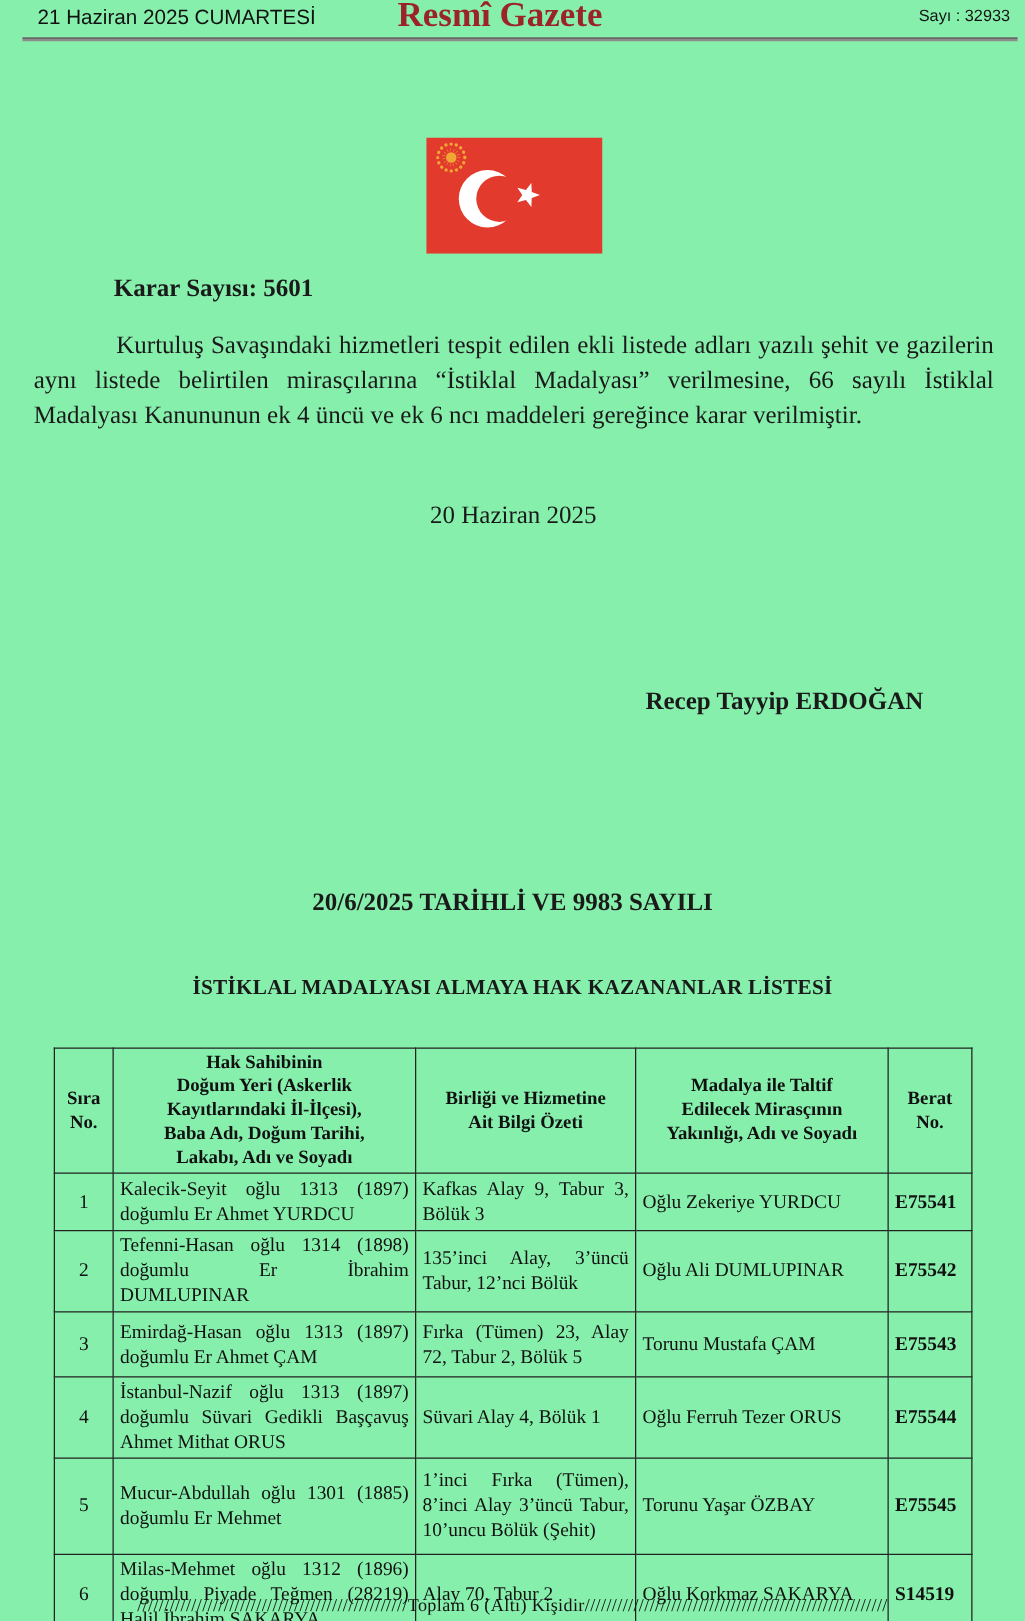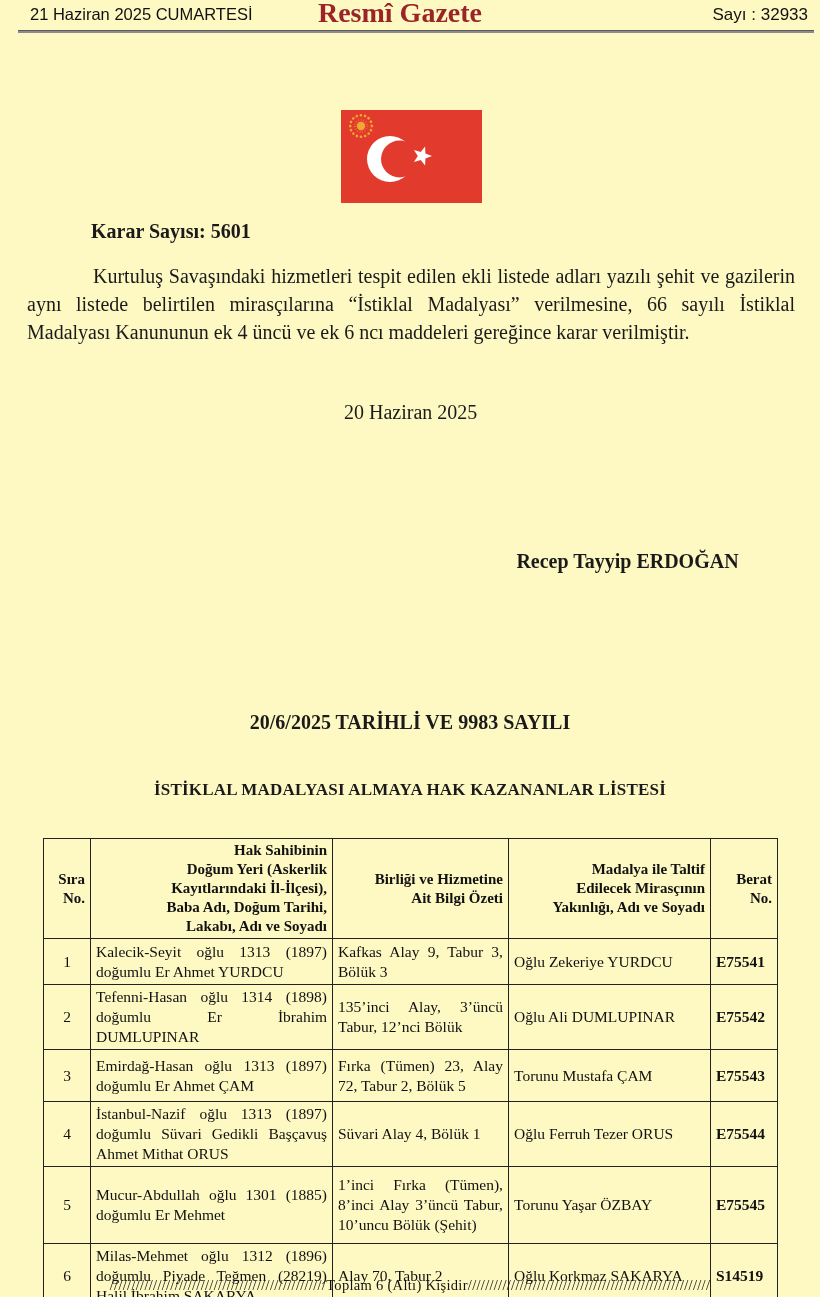--- a/index.html
+++ b/index.html
@@ -6,41 +6,41 @@
   html, body { background: #ffffff; }
   body {
     font-family: "Liberation Serif", serif;
     color: #1a1a1a;
     width: 820px;
   }
   .page {
     position: relative;
     width: 820px;
     height: 1297px;
-    background: #fef9c3;
+    background: #86efac;
     overflow: hidden;
   }
 
   
   .masthead-date {
     position: absolute; left: 30px; top: 5px;
     font-family: "Liberation Sans", sans-serif;
     font-size: 16.5px; color: #111;
   }
   .masthead-title {
     position: absolute; left: 0; right: 20px; top: -3px;
     text-align: center;
     font-family: "Liberation Serif", serif;
     font-weight: bold; font-size: 28px;
     color: #9b2428;
   }
   .masthead-issue {
     position: absolute; right: 12px; top: 5px;
     font-family: "Liberation Sans", sans-serif;
-    font-size: 17px; color: #111;
+    font-size: 13px; color: #111;
   }
   .masthead-rule {
     position: absolute; left: 18px; right: 6px; top: 30px;
     height: 3px; background: #8c8c8c;
     border-top: 1px solid #5a5a5a;
   }
 
   
   .decree-heading {
     position: absolute; left: 0; right: 0; top: 46px;
@@ -113,21 +113,21 @@
     padding: 2px 5px;
   }
   table.recipients col.c-no    { width: 47px; }
   table.recipients col.c-person{ width: 242px; }
   table.recipients col.c-unit  { width: 176px; }
   table.recipients col.c-heir  { width: 202px; }
   table.recipients col.c-berat { width: 67px; }
 
   table.recipients th {
     font-size: 15px; line-height: 19px;
-    font-weight: bold; text-align: right;
+    font-weight: bold; text-align: center;
     white-space: pre-line;
     height: 100px;
   }
   td.cell-no    { text-align: center; }
   td.cell-person{ text-align: justify; padding-left: 7px; padding-right: 7px; }
   td.cell-unit  { text-align: justify; padding-left: 6px; padding-right: 6px; }
   td.cell-heir  { text-align: left; padding-left: 9px; }
   td.cell-berat { text-align: left; font-weight: bold; }
 
   tr.r1 td { height: 46px; }

